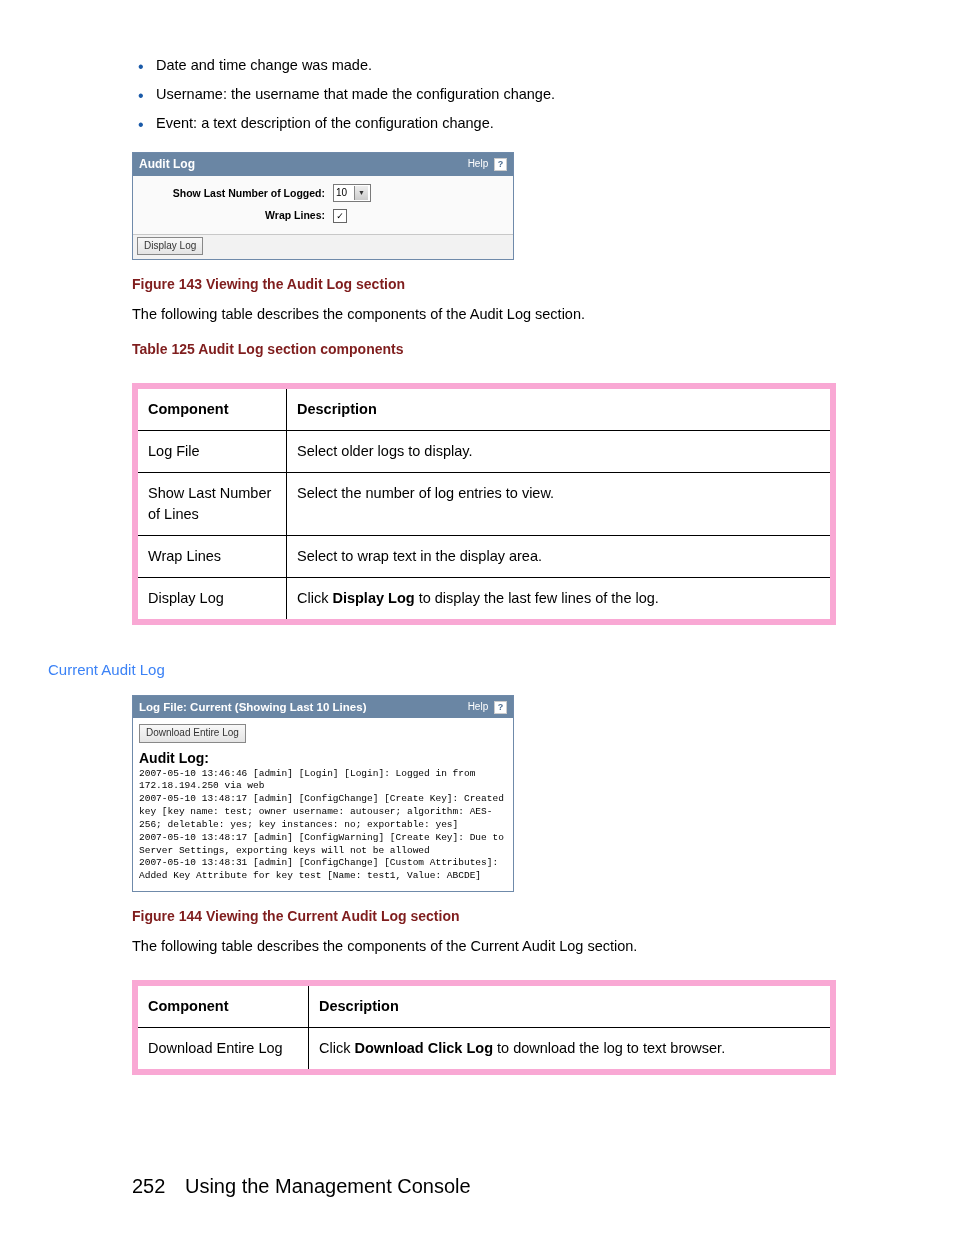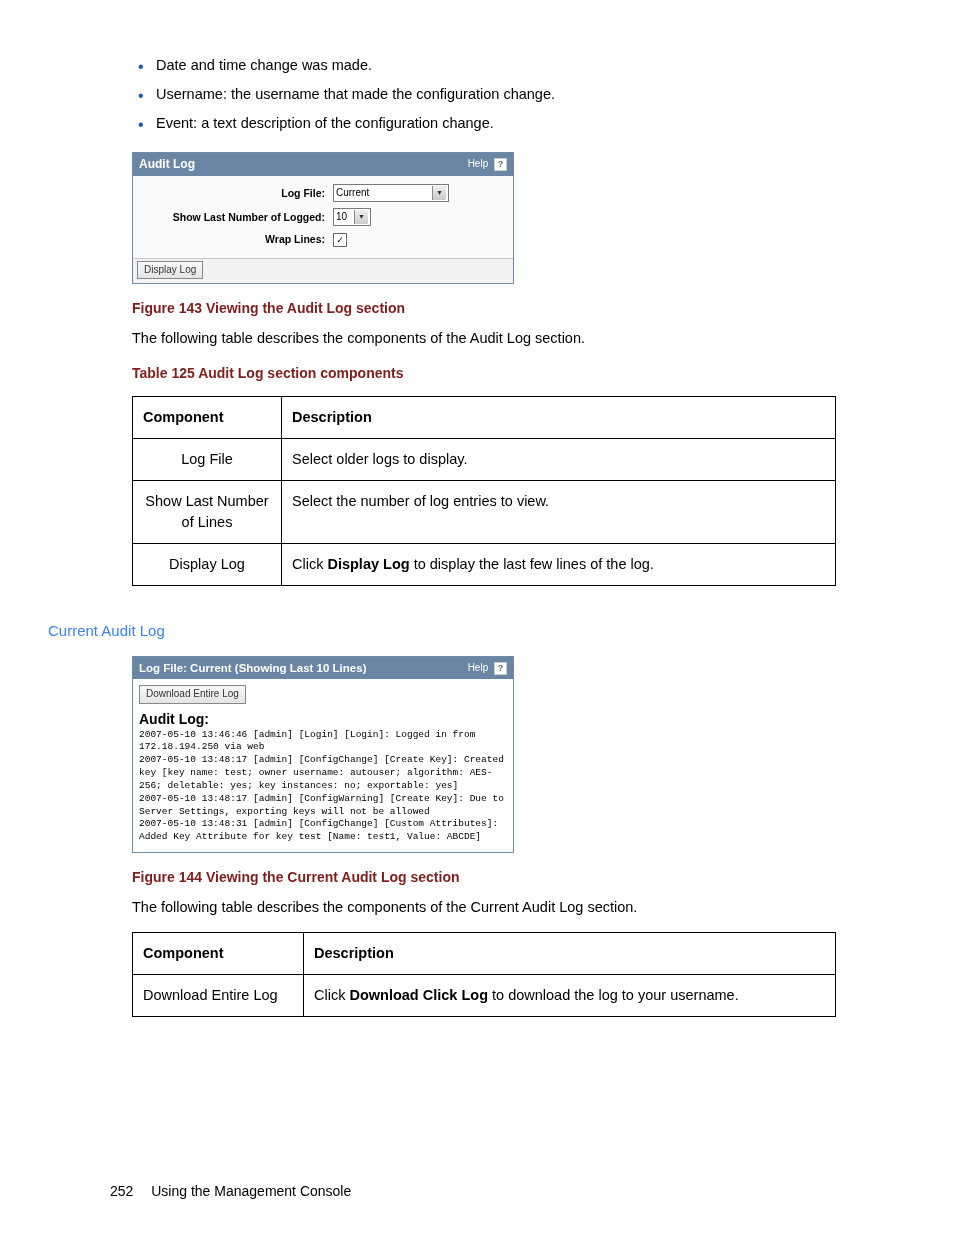--- a/index.html
+++ b/index.html
@@ -47,33 +47,33 @@
     margin-bottom: 14px;
     font-size: 15px;
   }
   .para {
     margin: 10px 0 14px 0;
   }
   
   table.desc {
     border-collapse: collapse;
     width: 100%;
-    border: 1px solid #f9a8d4;
-    margin: 12px 0 24px 0;
+    border: 6px solid #f9a8d4;
+    margin: 23px 0 24px 0;
   }
   table.desc th, table.desc td {
     border: 1px solid #000;
     padding: 10px 10px;
     text-align: left;
     vertical-align: top;
   }
   table.desc th {
     font-weight: bold;
   }
-  table.desc td.col1 { width: 128px; text-align: center; }
+  table.desc td.col1 { width: 128px; }
   
   .panel-audit {
     width: 380px;
     border: 1px solid #6f8aaa;
     background: #f4f4f4;
     font-size: 11px;
     margin-bottom: 6px;
   }
   .panel-header {
     background: #6a86a4;
@@ -173,22 +173,22 @@
   .log-text {
     font-family: "Courier New", monospace;
     font-size: 9.5px;
     line-height: 1.35;
     white-space: pre-wrap;
   }
   .log-text .lab-bold { font-weight: bold; font-family: Arial; font-size:14px; }
   .page-footer {
     position: absolute;
     bottom: 44px;
-    left: 110px;
-    font-size: 14px;
+    left: 132px;
+    font-size: 20px;
   }
   .page-footer .num { margin-right: 14px; }
   strong { font-weight: bold; }
 </style>
 </head>
 <body>
 
 <div class="page">
 
   <ul class="bullets">
@@ -199,27 +199,20 @@
 
   <div class="panel-audit">
     <div class="panel-header">
       <span>Audit Log</span>
       <span class="help">
         <span>Help</span>
         <span class="help-icon">?</span>
       </span>
     </div>
     <div class="panel-body">
-      <div class="form-row">
-        <span class="lab">Log File:</span>
-        <span class="select-fake wide">
-          <span>Current</span>
-          <span class="tri">▼</span>
-        </span>
-      </div>
       <div class="form-row">
         <span class="lab">Show Last Number of Logged:</span>
         <span class="select-fake narrow">
           <span>10</span>
           <span class="tri">▼</span>
         </span>
       </div>
       <div class="form-row">
         <span class="lab">Wrap Lines:</span>
         <span class="checkbox-fake">
@@ -244,20 +237,24 @@
     </tr>
     <tr>
       <td class="col1">Log File</td>
       <td>Select older logs to display.</td>
     </tr>
     <tr>
       <td class="col1">Show Last Number of Lines</td>
       <td>Select the number of log entries to view.</td>
     </tr>
     <tr>
+      <td class="col1">Wrap Lines</td>
+      <td>Select to wrap text in the display area.</td>
+    </tr>
+    <tr>
       <td class="col1">Display Log</td>
       <td>
         <span>Click </span><strong>Display Log</strong><span> to display the last few lines of the log.</span>
       </td>
     </tr>
   </tbody>
     </table>
 
   <div class="caption heading">Current Audit Log</div>
 
@@ -284,21 +281,21 @@
 
   <table class="desc">
     <tbody>
         <tr>
       <th style="width:150px">Component</th>
       <th>Description</th>
     </tr>
     <tr>
       <td>Download Entire Log</td>
       <td>
-        <span>Click </span><strong>Download Click Log</strong><span> to download the log to your username.</span>
+        <span>Click </span><strong>Download Click Log</strong><span> to download the log to text browser.</span>
       </td>
     </tr>
   </tbody>
     </table>
 
   <div class="page-footer">
     <span class="num">252</span>
     <span>Using the Management Console</span>
   </div>
 

